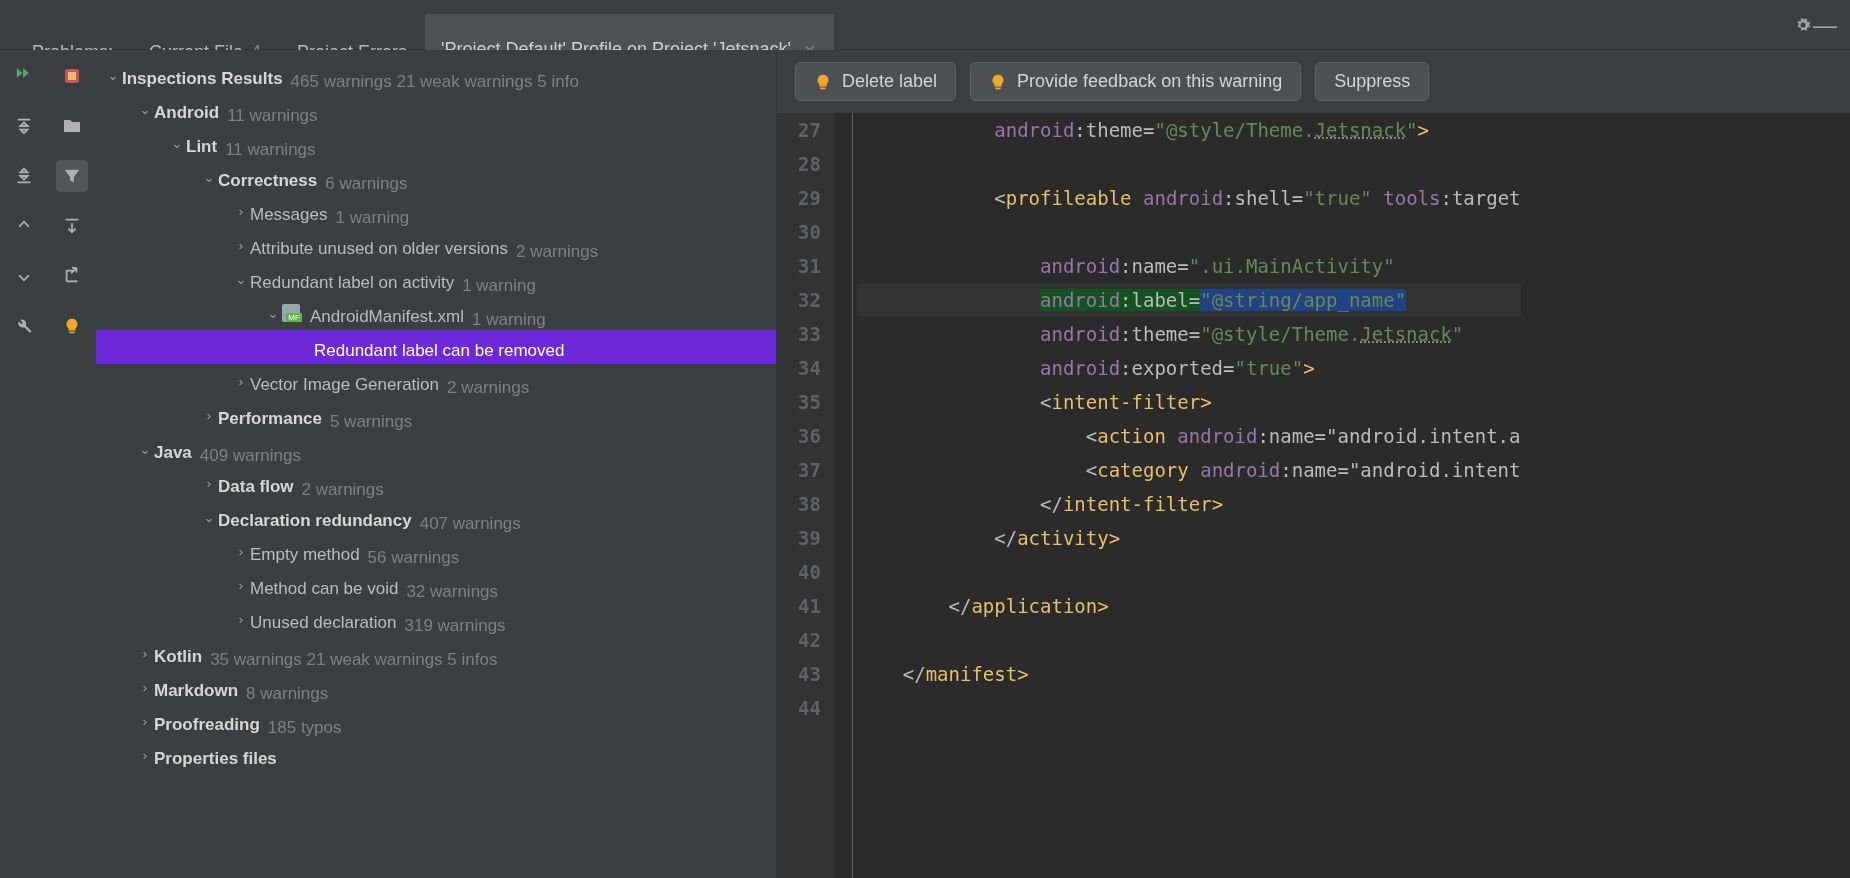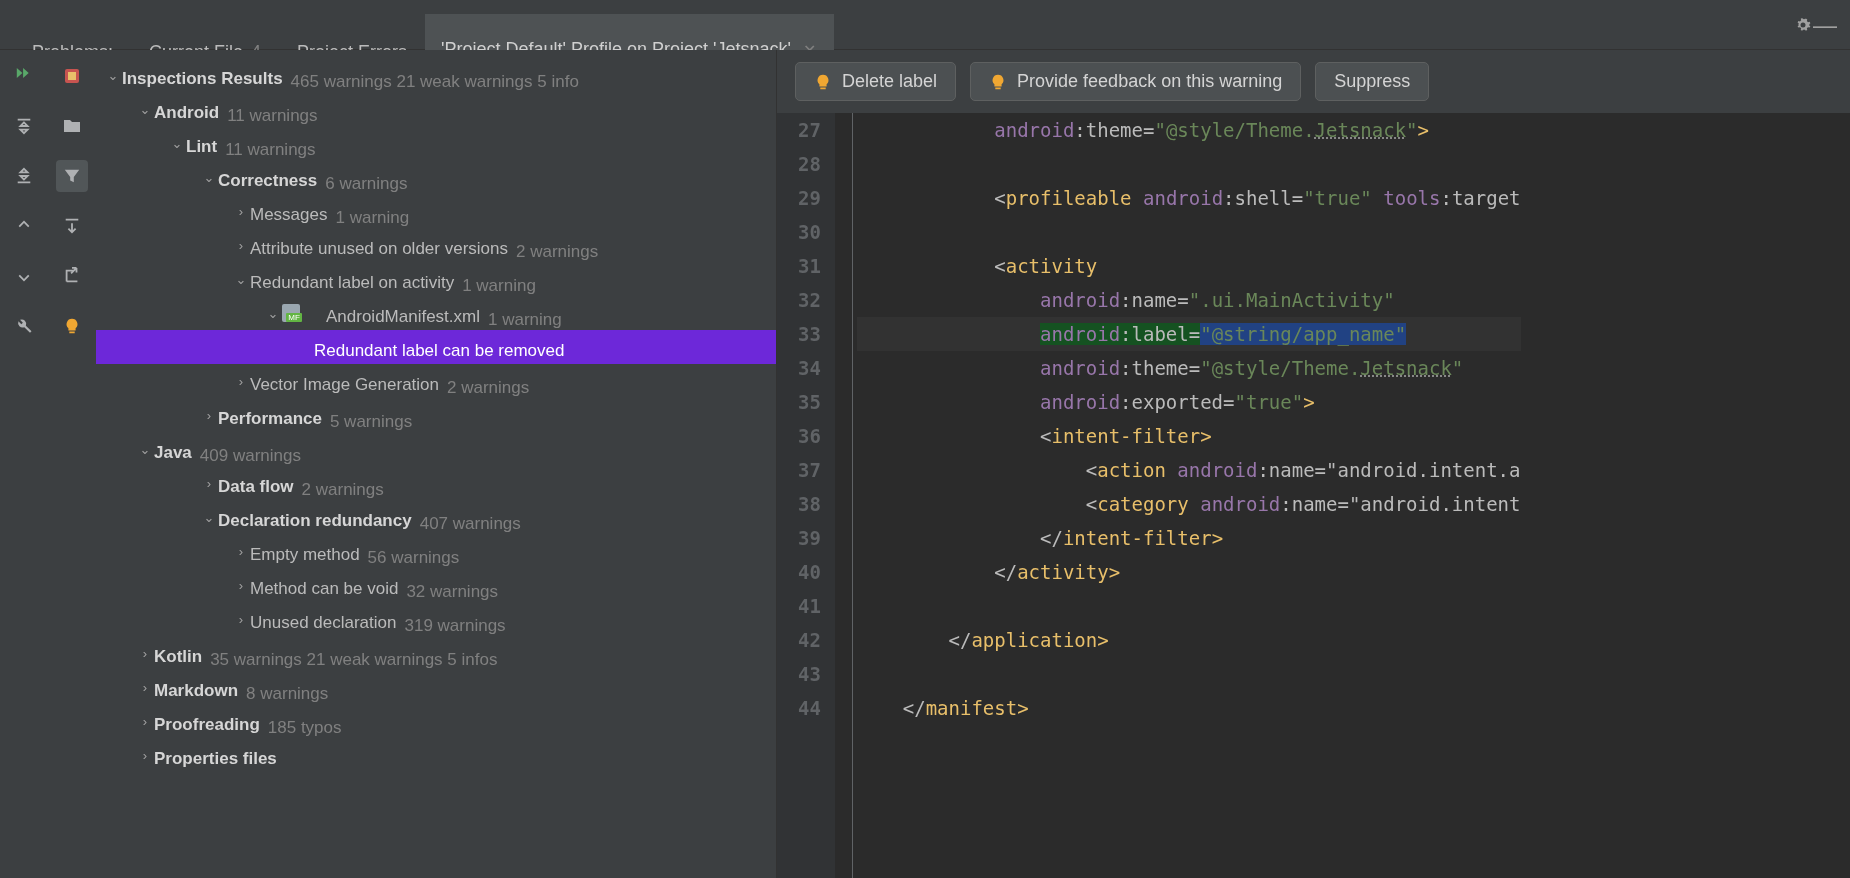--- a/index.html
+++ b/index.html
@@ -105,21 +105,21 @@
   text-align: center;
   color: #a0a0a0;
   font-size: 13px;
   display: inline-block;
 }
 .tree .nodelabel { font-weight: 600; color: #d6d6d6; margin-top: 8px; }
 .tree .nodelabel.normal { font-weight: 400; color: #bbbbbb; }
 .tree .count { color: #808080; margin-left: 8px; font-weight: 400; margin-top: 13px; }
 .tree .fileicon {
   width: 22px; height: 18px;
-  margin-right: 22px;
+  margin-right: 6px;
   display: inline-flex;
   align-items: center;
   justify-content: center;
 }
 
 
 .right-panel {
   flex: 1;
   background: #0ea5e9;
   display: flex;
@@ -436,21 +436,20 @@
           <div class="ln">42</div>
           <div class="ln">43</div>
           <div class="ln">44</div>
         </div>
       <div class="gutter-strip"></div>
       <div class="code" id="code">
           <div class="line">            <span class="c-ns">android</span>:theme=<span class="c-str">"@style/Theme.<span class="c-under">Jetsnack</span>"</span><span class="c-tag">&gt;</span></div>
           <div class="line"></div>
           <div class="line">            &lt;<span class="c-tag">profileable</span> <span class="c-ns">android</span>:shell=<span class="c-str">"true"</span> <span class="c-ns">tools</span>:target</div>
           <div class="line"></div>
-          <div class="line">            &lt;<span class="c-tag">activity</span></div>
           <div class="line">                <span class="c-ns">android</span>:name=<span class="c-str">".ui.MainActivity"</span></div>
           <div class="line hl">                <span class="c-hlg"><span class="c-ns">android</span><span class="c-attr">:label</span>=</span><span class="c-sel c-str">"@string/app_name"</span></div>
           <div class="line">                <span class="c-ns">android</span>:theme=<span class="c-str">"@style/Theme.<span class="c-under">Jetsnack</span>"</span></div>
           <div class="line">                <span class="c-ns">android</span>:exported=<span class="c-str">"true"</span><span class="c-tag">&gt;</span></div>
           <div class="line">                &lt;<span class="c-tag">intent-filter</span><span class="c-tag">&gt;</span></div>
           <div class="line">                    &lt;<span class="c-tag">action</span> <span class="c-ns">android</span>:name="android.intent.a</div>
           <div class="line">                    &lt;<span class="c-tag">category</span> <span class="c-ns">android</span>:name="android.intent</div>
           <div class="line">                &lt;/<span class="c-tag">intent-filter</span><span class="c-tag">&gt;</span></div>
           <div class="line">            &lt;/<span class="c-tag">activity</span><span class="c-tag">&gt;</span></div>
           <div class="line"></div>

